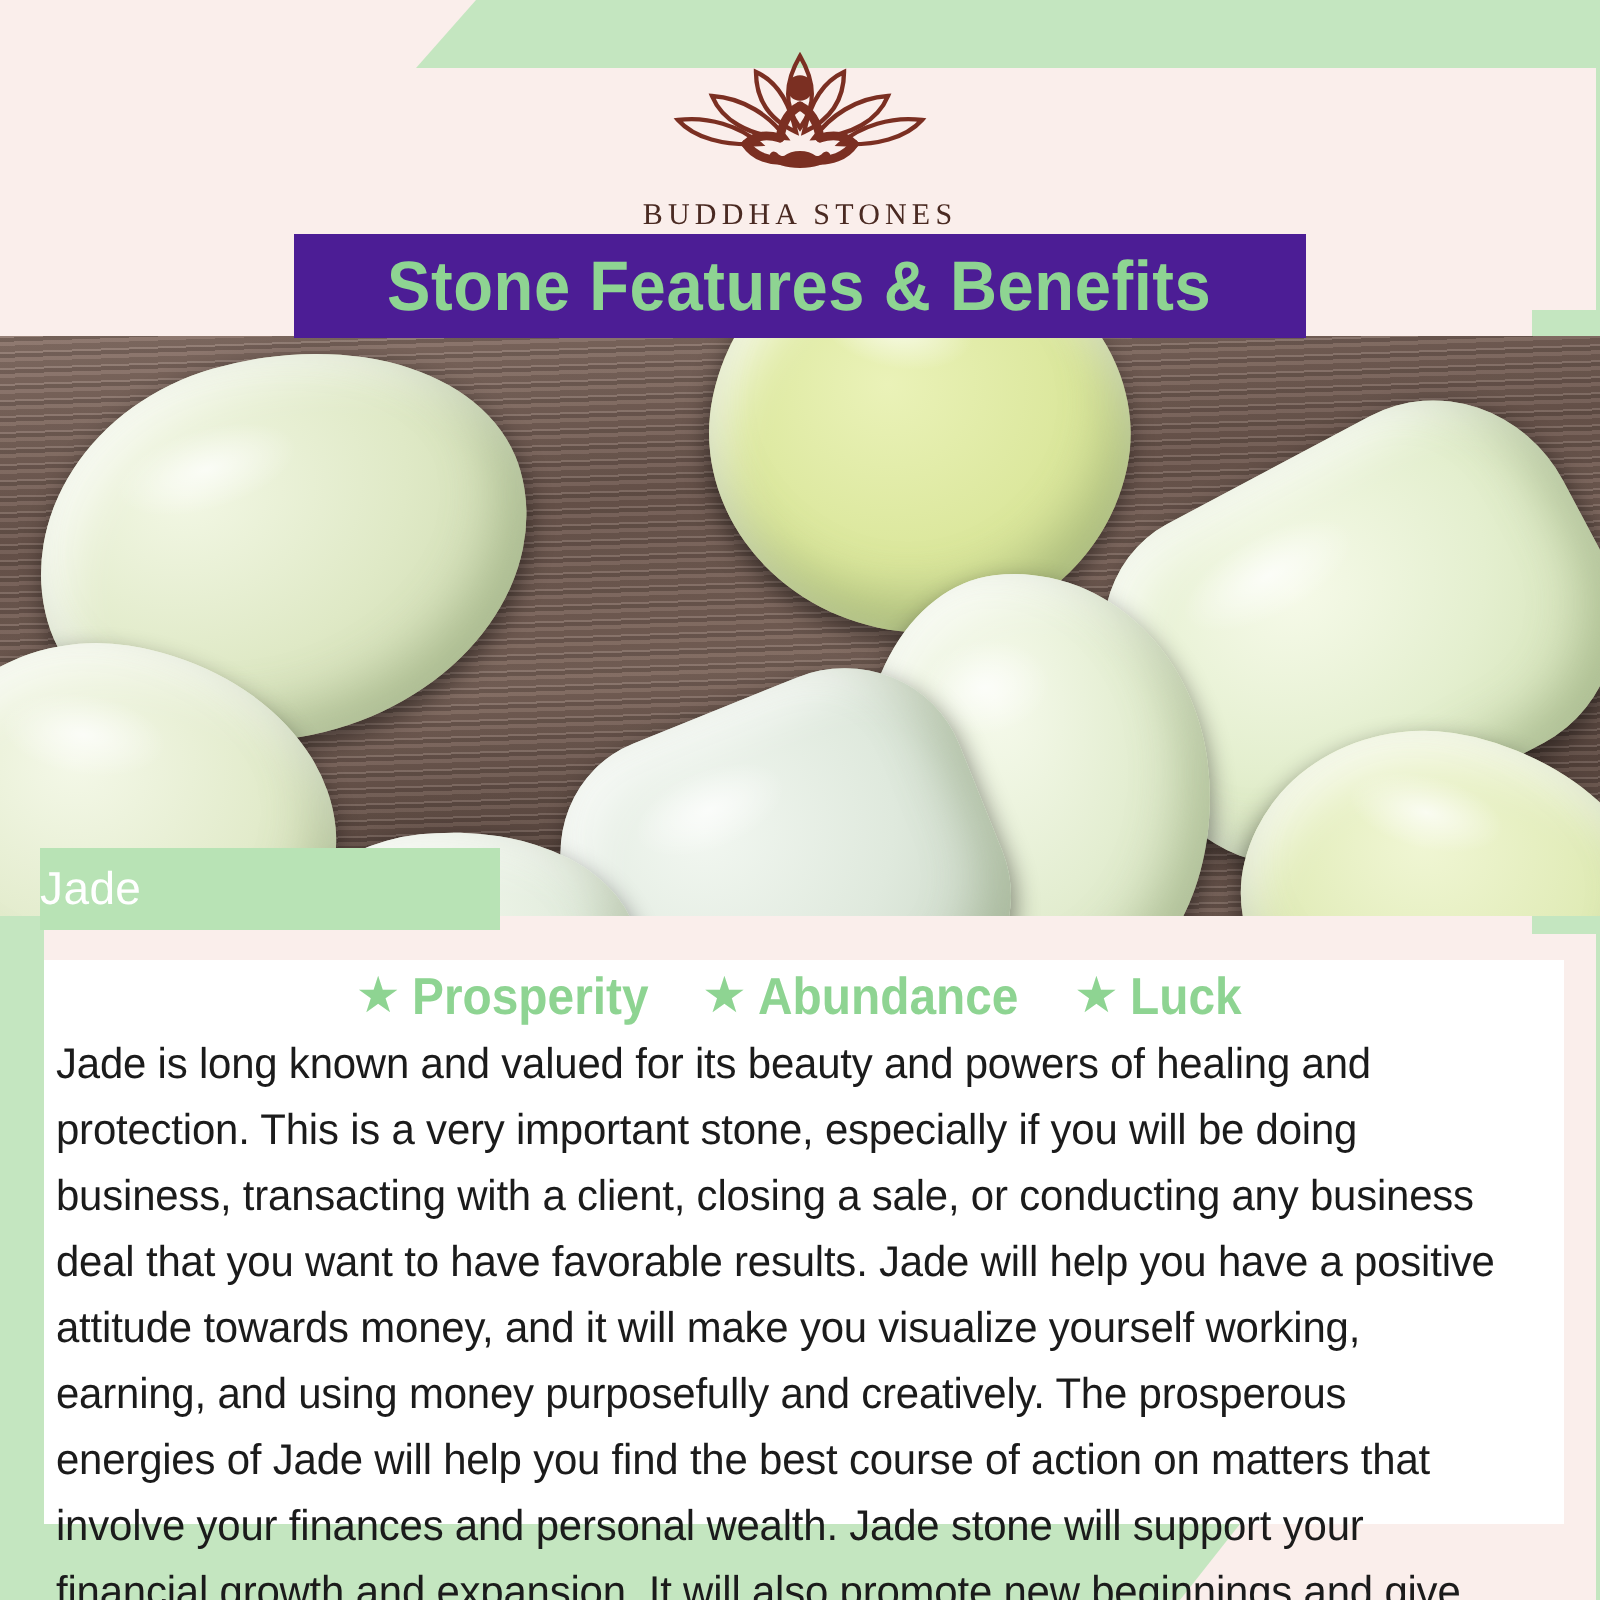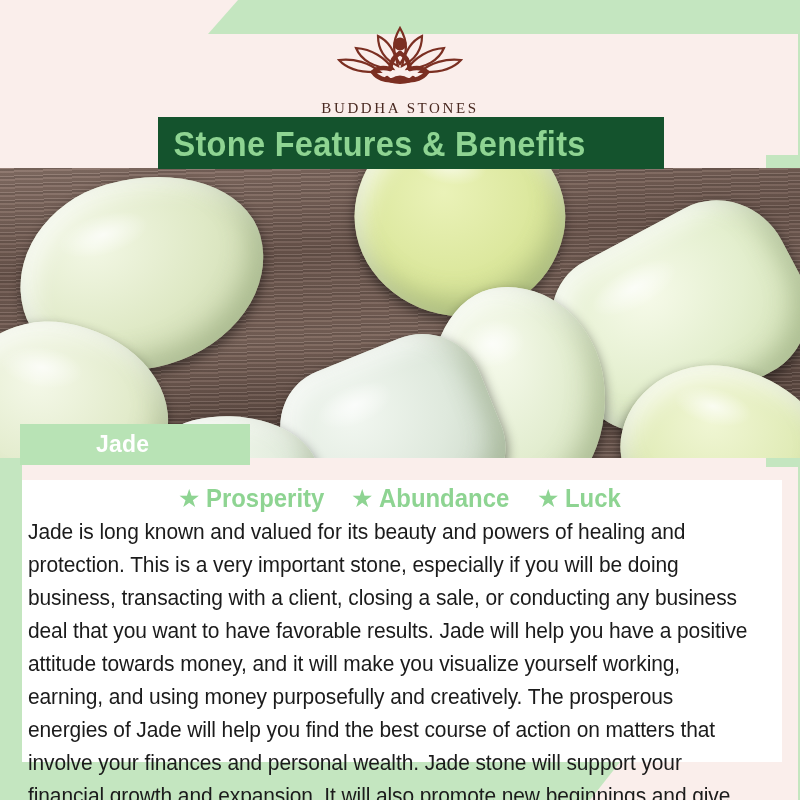--- a/index.html
+++ b/index.html
@@ -94,27 +94,28 @@
     font-family: "Liberation Serif", "DejaVu Serif", serif;
     font-size: 15px;
     letter-spacing: 2.6px;
     color: #4a2a22;
     font-weight: 400;
   }
 
   
   .title-panel {
     position: absolute;
-    left: 158px;
+    left: 147px;
     top: 117px;
     width: 506px;
     height: 52px;
-    background: #14532d;
+    background: #4c1d95;
     display: flex;
     align-items: center;
+    justify-content: center;
     z-index: 3;
   }
   .title-text {
     font-family: "Liberation Sans Narrow", "Liberation Sans", sans-serif;
     font-weight: bold;
     font-size: 35px;
     line-height: 1;
     letter-spacing: 0.3px;
     color: #8ed492;
     transform: scaleX(0.93);
@@ -195,23 +196,22 @@
     left: 20px;
     top: 424px;
     width: 230px;
     height: 41px;
     background: #b8e3b5;
     display: flex;
     align-items: center;
     z-index: 4;
   }
   .name-chip-label {
-    margin-left: 76px;
     color: #ffffff;
-    font-weight: bold;
+    font-weight: normal;
     font-size: 23px;
     letter-spacing: 0.2px;
     font-family: "Liberation Sans", sans-serif;
   }
 
   
   .content {
     position: absolute;
     left: 22px;
     top: 480px;

